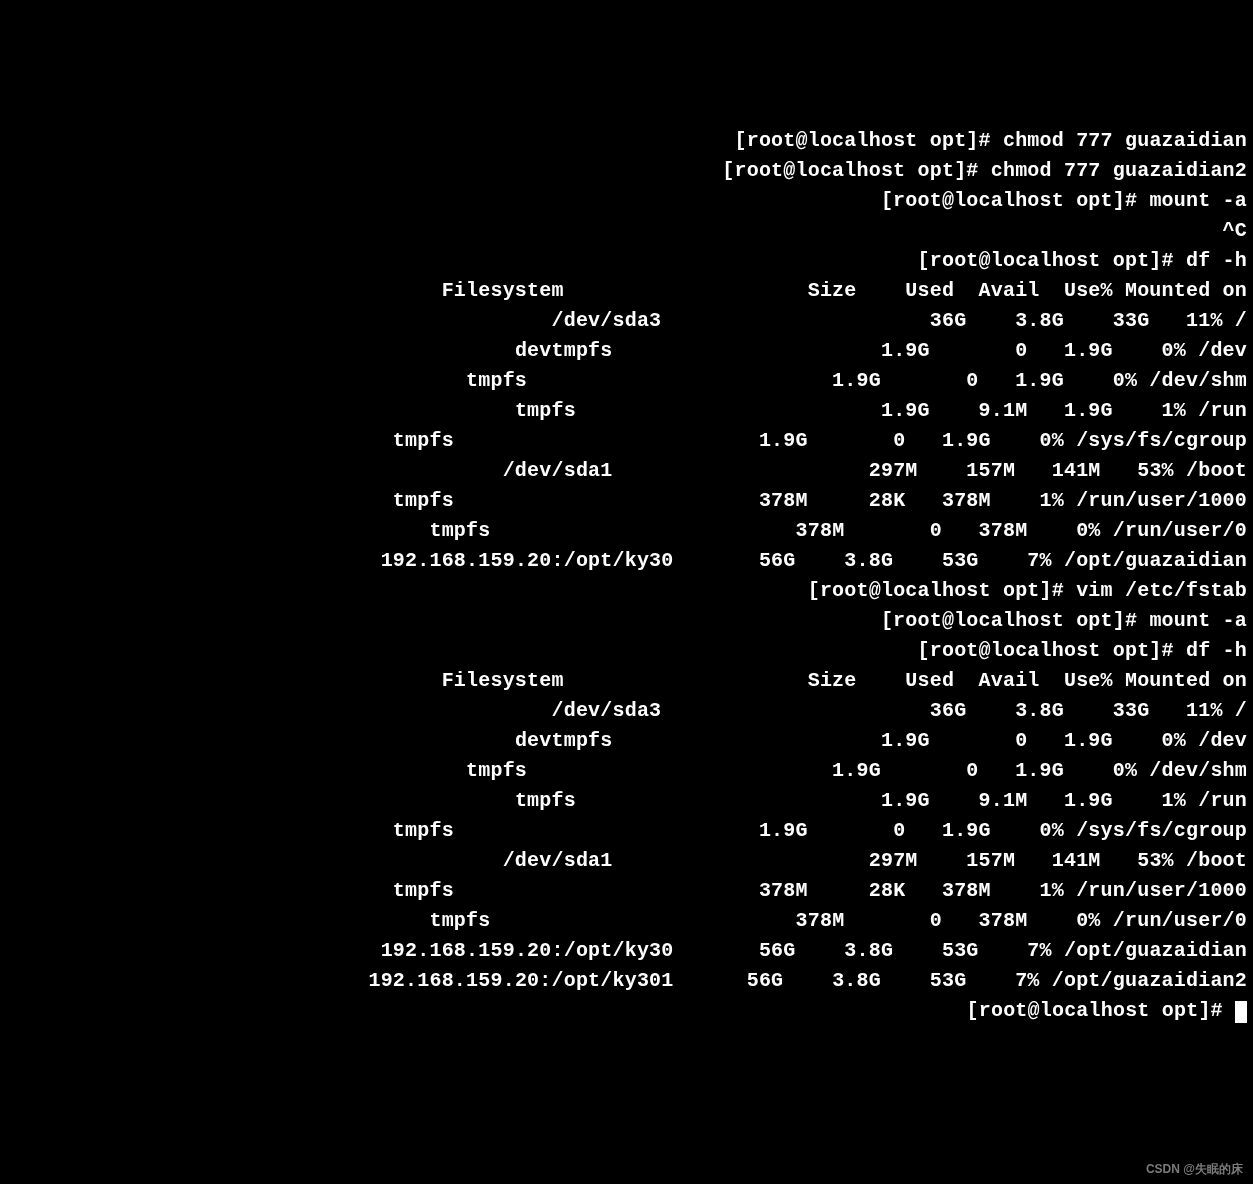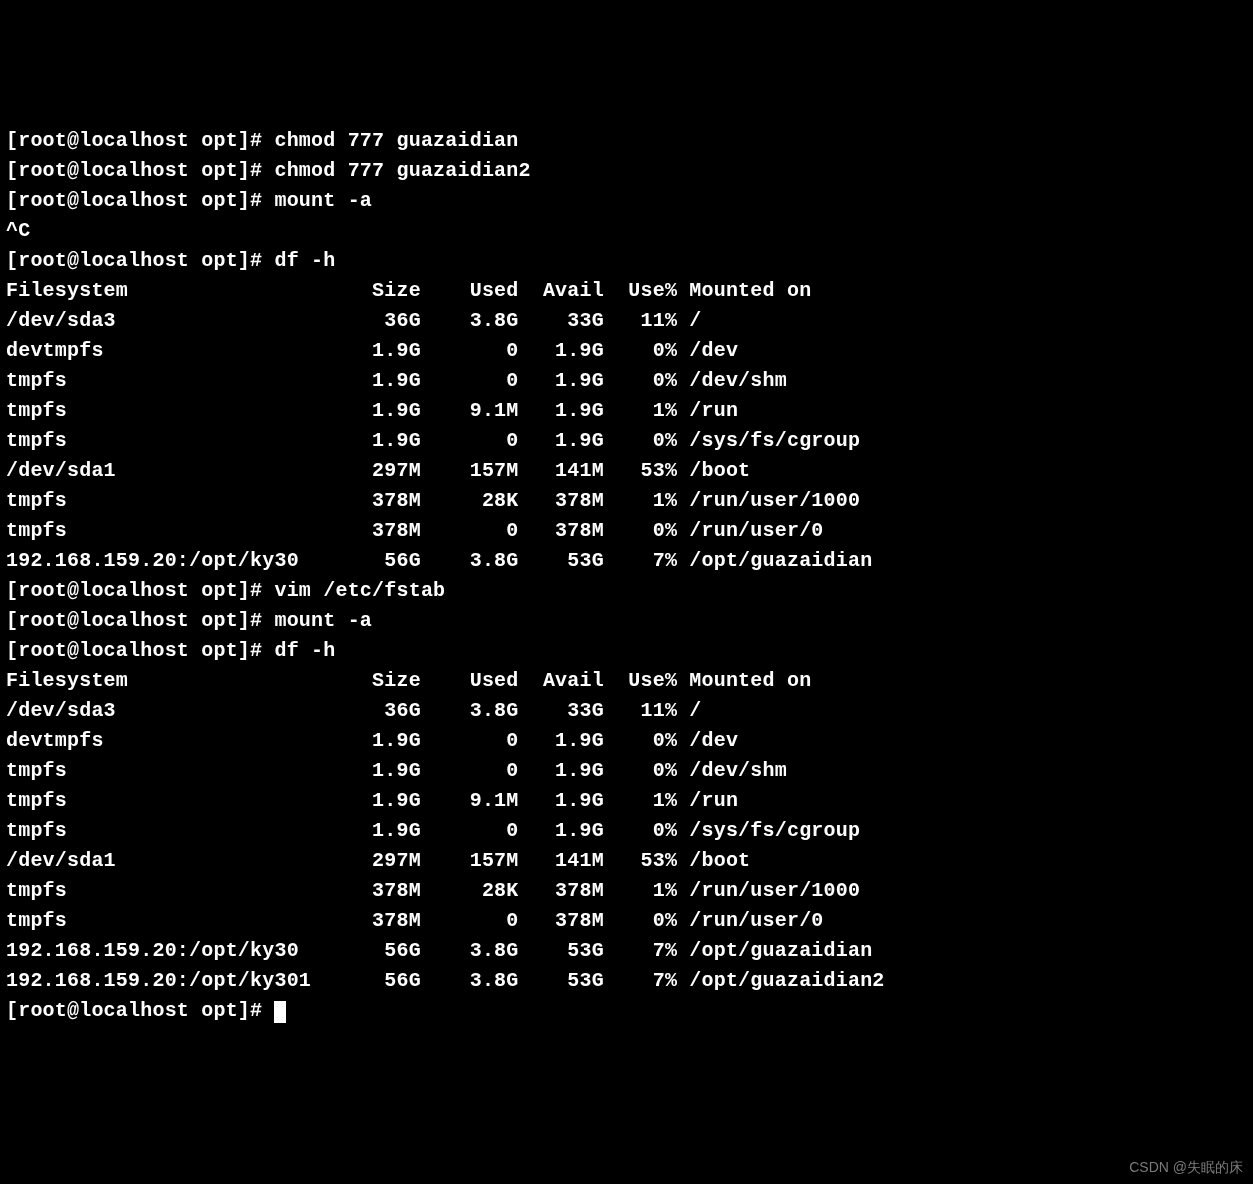--- a/index.html
+++ b/index.html
@@ -7,36 +7,36 @@
     color: #ffffff;
     font-family: "Consolas", "Monaco", "Courier New", monospace;
     font-size: 20px;
     line-height: 1.5;
     margin: 0;
     padding: 6px 6px 10px 6px;
     white-space: pre;
     letter-spacing: 0.2px;
     font-weight: bold;
   }
-  .line { display: block; }
+  .line { display: block; text-align: right; }
   .cursor {
     display: inline-block;
     width: 0.6em;
     height: 1.1em;
     background: #ffffff;
     vertical-align: text-bottom;
     margin-bottom: -0.05em;
   }
   .watermark {
     position: fixed;
     right: 10px;
     bottom: 6px;
     color: #7a7a7a;
-    font-size: 14px;
-    font-weight: normal;
+    font-size: 12px;
+    font-weight: bold;
     font-family: sans-serif;
     letter-spacing: 0;
   }
 </style>
 </head>
 <body>
 
 
 
 <div id="terminal"><span class="line"><span>[root@localhost opt]# </span><span>chmod 777 guazaidian</span></span><span class="line"><span>[root@localhost opt]# </span><span>chmod 777 guazaidian2</span></span><span class="line"><span>[root@localhost opt]# </span><span>mount -a</span></span><span class="line">^C</span><span class="line"><span>[root@localhost opt]# </span><span>df -h</span></span><span class="line">Filesystem                    Size    Used  Avail  Use% Mounted on</span><span class="line">/dev/sda3                      36G    3.8G    33G   11% /</span><span class="line">devtmpfs                      1.9G       0   1.9G    0% /dev</span><span class="line">tmpfs                         1.9G       0   1.9G    0% /dev/shm</span><span class="line">tmpfs                         1.9G    9.1M   1.9G    1% /run</span><span class="line">tmpfs                         1.9G       0   1.9G    0% /sys/fs/cgroup</span><span class="line">/dev/sda1                     297M    157M   141M   53% /boot</span><span class="line">tmpfs                         378M     28K   378M    1% /run/user/1000</span><span class="line">tmpfs                         378M       0   378M    0% /run/user/0</span><span class="line">192.168.159.20:/opt/ky30       56G    3.8G    53G    7% /opt/guazaidian</span><span class="line"><span>[root@localhost opt]# </span><span>vim /etc/fstab</span></span><span class="line"><span>[root@localhost opt]# </span><span>mount -a</span></span><span class="line"><span>[root@localhost opt]# </span><span>df -h</span></span><span class="line">Filesystem                    Size    Used  Avail  Use% Mounted on</span><span class="line">/dev/sda3                      36G    3.8G    33G   11% /</span><span class="line">devtmpfs                      1.9G       0   1.9G    0% /dev</span><span class="line">tmpfs                         1.9G       0   1.9G    0% /dev/shm</span><span class="line">tmpfs                         1.9G    9.1M   1.9G    1% /run</span><span class="line">tmpfs                         1.9G       0   1.9G    0% /sys/fs/cgroup</span><span class="line">/dev/sda1                     297M    157M   141M   53% /boot</span><span class="line">tmpfs                         378M     28K   378M    1% /run/user/1000</span><span class="line">tmpfs                         378M       0   378M    0% /run/user/0</span><span class="line">192.168.159.20:/opt/ky30       56G    3.8G    53G    7% /opt/guazaidian</span><span class="line">192.168.159.20:/opt/ky301      56G    3.8G    53G    7% /opt/guazaidian2</span><span class="line"><span>[root@localhost opt]# </span><span class="cursor"></span></span></div>

